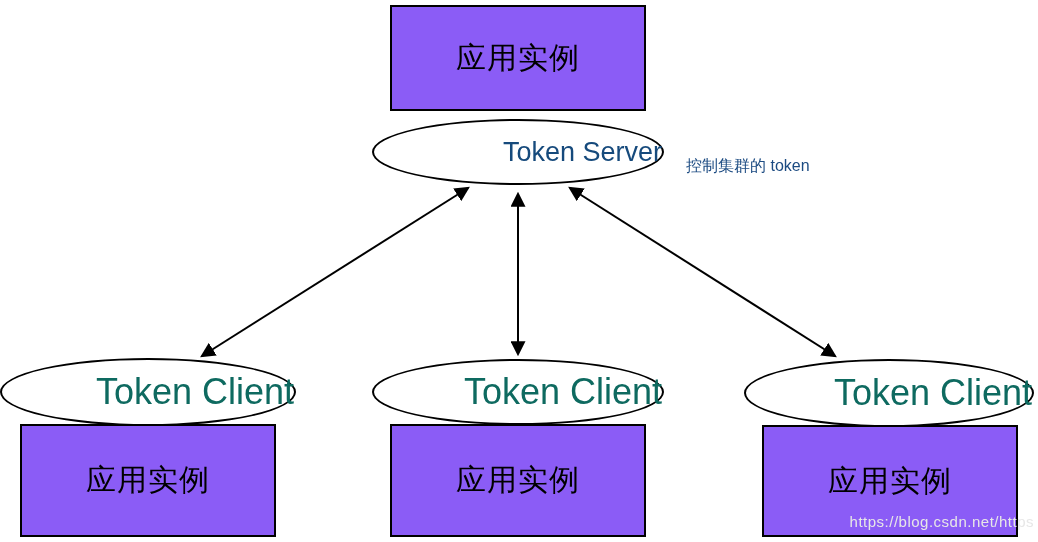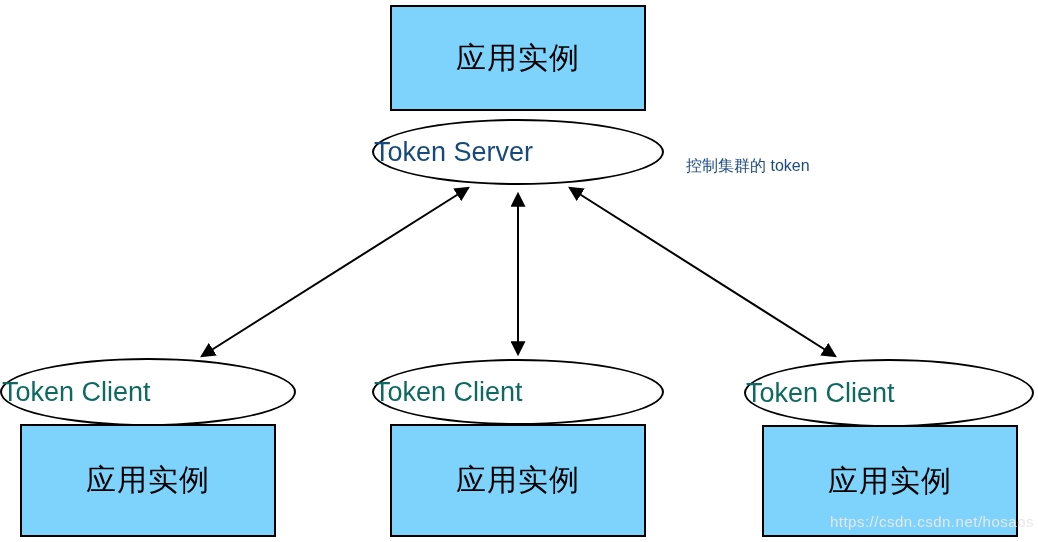--- a/index.html
+++ b/index.html
@@ -1,32 +1,32 @@
 <!DOCTYPE html>
 <html style="--server-text: #164a7c; --client-text: #0e6a60; --annotation-text: #1c4b82; --stroke: #000000;"><head>
 <meta charset="utf-8">
 <style>
   html,body{margin:0;padding:0;}
   body{
     width:1038px;height:542px;position:relative;overflow:hidden;
     background:#ffffff;font-family:"Liberation Sans",sans-serif;
   }
   .rect{
-    position:absolute;border:2px solid #000;background:#7dd3fc;
+    position:absolute;border:2px solid #000;background:#8b5cf6;
     display:flex;align-items:center;justify-content:center;
     box-sizing:border-box;
   }
   .rect .label{font-size:30px;color:#000;letter-spacing:1px;}
   .ellipse{
     position:absolute;border:2px solid #000;background:#fff;border-radius:50%;
-    display:flex;align-items:center;justify-content:flex-start;
+    display:flex;align-items:center;justify-content:flex-end;
     box-sizing:border-box;z-index:2;
   }
   .server-text{font-size:27px;color:var(--server-text,#164a7c);}
-  .client-text{font-size:27px;color:var(--client-text,#0e6a60);}
+  .client-text{font-size:36px;color:var(--client-text,#0e6a60);}
   .annotation{
     position:absolute;left:686px;top:156px;font-size:16px;
     color:var(--annotation-text,#1c4b82);white-space:nowrap;z-index:3;
   }
   
   .top-rect{left:390px;top:5px;width:256px;height:106px;}
   .server-ellipse{left:372px;top:119px;width:292px;height:66px;}
   
   .c1-ellipse{left:0px;top:358px;width:296px;height:68px;}
   .c1-rect{left:20px;top:424px;width:256px;height:113px;}
@@ -79,13 +79,13 @@
   <span class="label">应用实例</span>
 </div>
 
 <div class="ellipse c3-ellipse">
   <span class="client-text">Token Client</span>
 </div>
 <div class="rect c3-rect">
   <span class="label">应用实例</span>
 </div>
 
-<div class="watermark">https://csdn.csdn.net/hosaos</div>
+<div class="watermark">https://blog.csdn.net/https</div>
 
 </body></html>

